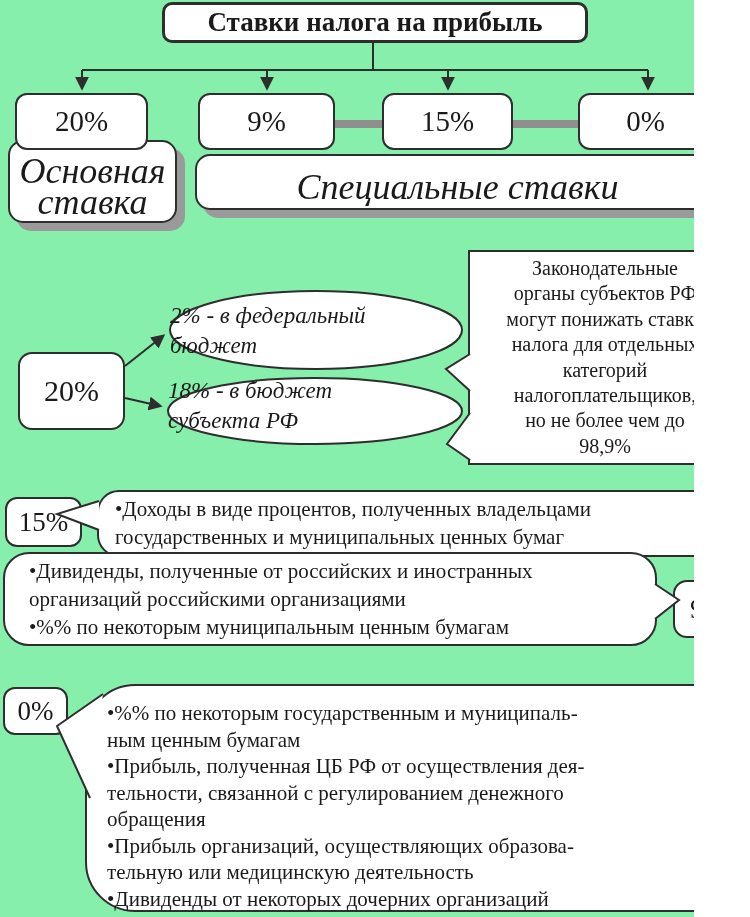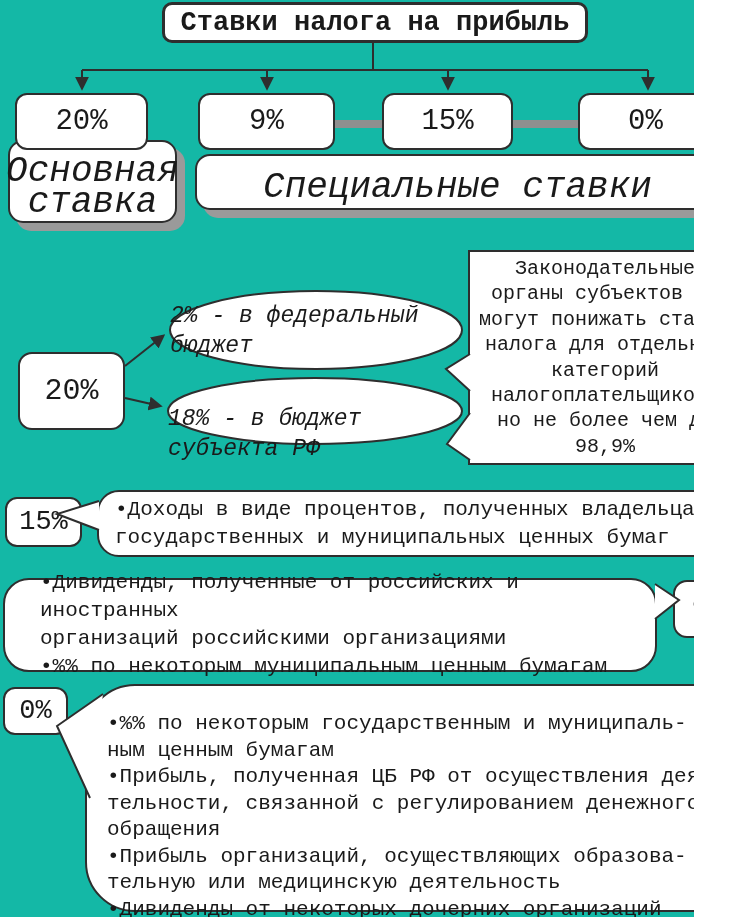--- a/index.html
+++ b/index.html
@@ -1,17 +1,17 @@
 <!DOCTYPE html>
 <html><head>
 <meta charset="utf-8">
 <style>
   html,body{margin:0;padding:0;background:#ffffff;}
-  #stage{position:relative;width:694px;height:917px;background:#14b8a6;overflow:hidden;
-         font-family:Liberation Mono, monospace;color:#1a1a1a;}
+  #stage{position:relative;width:694px;height:917px;background:#86efac;overflow:hidden;
+         font-family:Liberation Serif, serif;color:#1a1a1a;}
   .lineart{position:absolute;left:0;top:0;z-index:1;pointer-events:none;}
   .overlay{position:absolute;left:0;top:0;z-index:40;pointer-events:none;}
   .box{position:absolute;background:#ffffff;border:2px solid #2e2e2e;box-sizing:border-box;
        display:flex;align-items:center;justify-content:center;text-align:center;}
   .pre{white-space:pre-line;}
   
   .title-box{left:162px;top:2px;width:426px;height:41px;border-width:3px;border-radius:10px;
              font-weight:bold;font-size:27px;z-index:3;}
   
   .rate-top{border-radius:12px;font-size:29px;z-index:3;height:57px;top:93px;}
@@ -24,31 +24,31 @@
              font-style:italic;font-size:36px;line-height:31px;}
   .main-rate{left:8px;top:140px;width:169px;height:83px;padding-top:14px;align-items:flex-start;}
   .special-rates{left:195px;top:154px;width:525px;height:56px;padding-top:16px;align-items:flex-start;}
   
   .mid-20{left:18px;top:352px;width:107px;height:78px;border-radius:14px;font-size:30px;z-index:3;}
   .law-box{left:468px;top:250px;width:274px;height:215px;border-radius:0;font-size:20px;
            line-height:25.4px;z-index:3;padding:4px 6px;}
   .etext{position:absolute;z-index:5;font-style:italic;font-size:23px;line-height:30px;
          text-align:left;}
   .e1{left:170px;top:301px;width:292px;}
-  .e2{left:168px;top:404px;width:294px;}
+  .e2{left:168px;top:376px;width:294px;}
   
   .rate-side{border-radius:12px;font-size:27px;z-index:3;}
   .s15{left:5px;top:497px;width:77px;height:50px;}
   .s9{left:673px;top:580px;width:70px;height:58px;border-radius:14px;}
   .s0{left:3px;top:687px;width:65px;height:48px;}
   .bigbox{z-index:2;font-size:21px;text-align:left;justify-content:flex-start;}
   .b15{left:97px;top:490px;width:646px;height:67px;border-radius:22px;padding-left:16px;line-height:27.5px;}
-  .b9{left:3px;top:578px;width:654px;height:94px;border-radius:26px;padding-left:35px;line-height:28px;}
+  .b9{left:3px;top:552px;width:654px;height:94px;border-radius:26px;padding-left:24px;line-height:28px;}
   .b0{left:85px;top:684px;width:657px;height:228px;border-radius:50px 35px 35px 50px;
-      padding:25px 10px 0 20px;align-items:flex-start;line-height:26.5px;}
+      padding:14px 10px 0 20px;align-items:flex-start;line-height:26.5px;}
 </style>
 </head>
 <body>
 
 <div id="stage">
 
   <svg class="lineart" width="750" height="917" viewBox="0 0 750 917">
     <defs>
       <marker id="arr" viewBox="0 0 10 10" refX="8" refY="5" markerWidth="7" markerHeight="7" orient="auto-start-reverse">
         <path d="M0 0 L10 5 L0 10 z" fill="#2e2e2e"></path>

